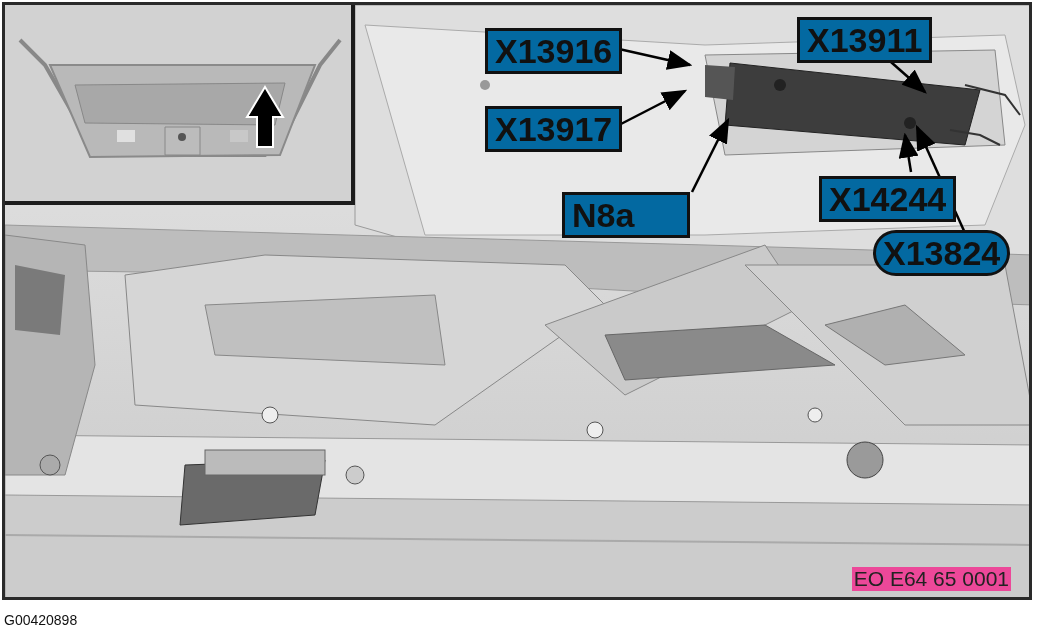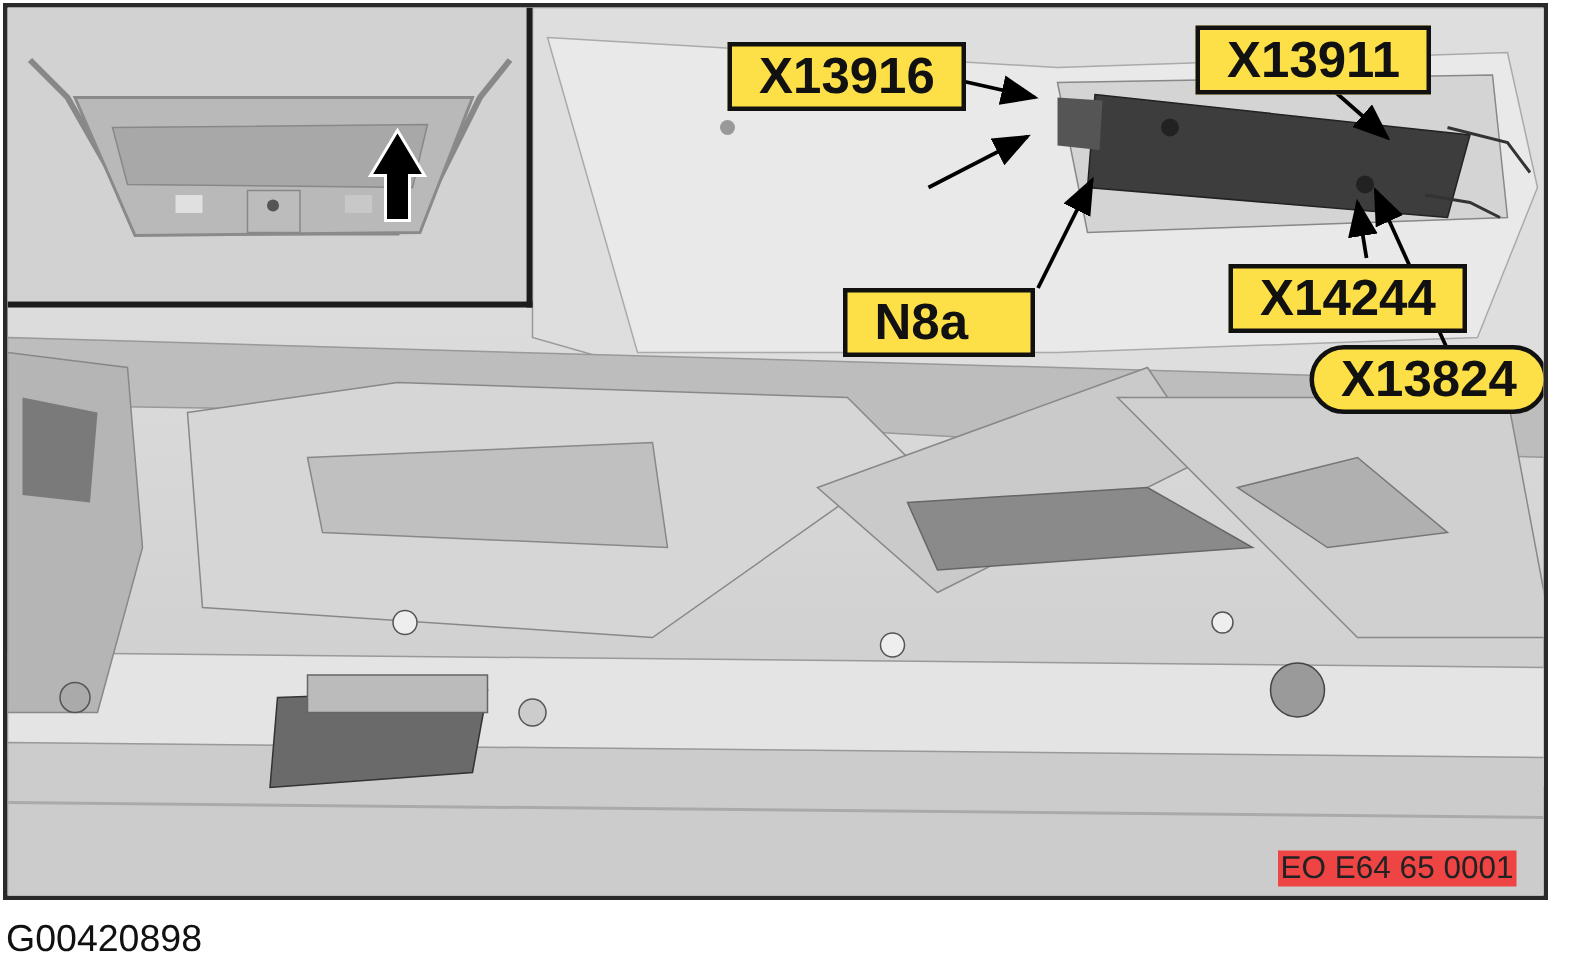--- a/index.html
+++ b/index.html
@@ -1,23 +1,23 @@
 <!DOCTYPE html>
 <html><head>
 <meta charset="utf-8">
 <style>
   html, body { margin:0; padding:0; background:#ffffff; }
   body { width:1050px; height:642px; position:relative; overflow:hidden; font-family:"Liberation Sans", sans-serif; }
   .frame { position:absolute; left:2px; top:2px; width:1030px; height:598px; border:3px solid #2a2a2a; background:#d8d8d8; overflow:hidden; box-sizing:border-box; }
   .scene { position:absolute; left:0; top:0; width:1030px; height:598px; }
   .inset { position:absolute; left:0; top:0; width:350px; height:200px; border-right:4px solid #1c1c1c; border-bottom:4px solid #1c1c1c; background:#cfcfcf; box-sizing:border-box; overflow:hidden; }
-  .callout { position:absolute; background:#fde047; border:3px solid #111; box-sizing:border-box; font-weight:bold; font-size:34px; line-height:1; color:#111; padding:3px 18px; white-space:nowrap; }
+  .callout { position:absolute; background:#0369a1; border:3px solid #111; box-sizing:border-box; font-weight:bold; font-size:34px; line-height:1; color:#111; padding:3px 7px; white-space:nowrap; }
   .arrows { position:absolute; left:0; top:0; width:1030px; height:598px; pointer-events:none; }
-  .code { position:absolute; right:18px; bottom:6px; font-size:21px; color:#222; background:#ef4444; padding:0 2px; }
-  .figid { position:absolute; left:4px; top:612px; font-size:25px; color:#111; }
+  .code { position:absolute; right:18px; bottom:6px; font-size:21px; color:#222; background:#ec4899; padding:0 2px; }
+  .figid { position:absolute; left:4px; top:612px; font-size:14px; color:#111; }
 </style>
 </head>
 <body>
 
 <div class="frame">
   <svg class="scene" viewBox="0 0 1030 598" xmlns="http://www.w3.org/2000/svg">
     <defs>
       <linearGradient id="bg" x1="0" y1="0" x2="0" y2="1">
         <stop offset="0" stop-color="#e6e6e6"></stop>
         <stop offset="1" stop-color="#c9c9c9"></stop>
@@ -90,20 +90,21 @@
       <line x1="614" y1="44" x2="685" y2="60"></line>
       <line x1="614" y1="120" x2="680" y2="86"></line>
       <line x1="687" y1="187" x2="723" y2="115"></line>
       <line x1="878" y1="50" x2="920" y2="87"></line>
       <line x1="906" y1="167" x2="900" y2="130"></line>
       <line x1="960" y1="228" x2="912" y2="122"></line>
     </g>
   </svg>
 
   <div class="callout" style="left:480px;top:23px;">X13916</div>
+  <div class="callout" style="left:480px;top:101px;">X13917</div>
   <div class="callout" style="left:557px;top:187px;width:128px;">N8a</div>
   <div class="callout" style="left:776px;top:12px;margin-left:16px;">X13911</div>
   <div class="callout" style="left:814px;top:171px;">X14244</div>
   <div class="callout" style="left:868px;top:225px;border-radius:23px;">X13824</div>
 
   <div class="code">EO E64 65 0001</div>
 </div>
 
 <div class="figid">G00420898</div>
 

